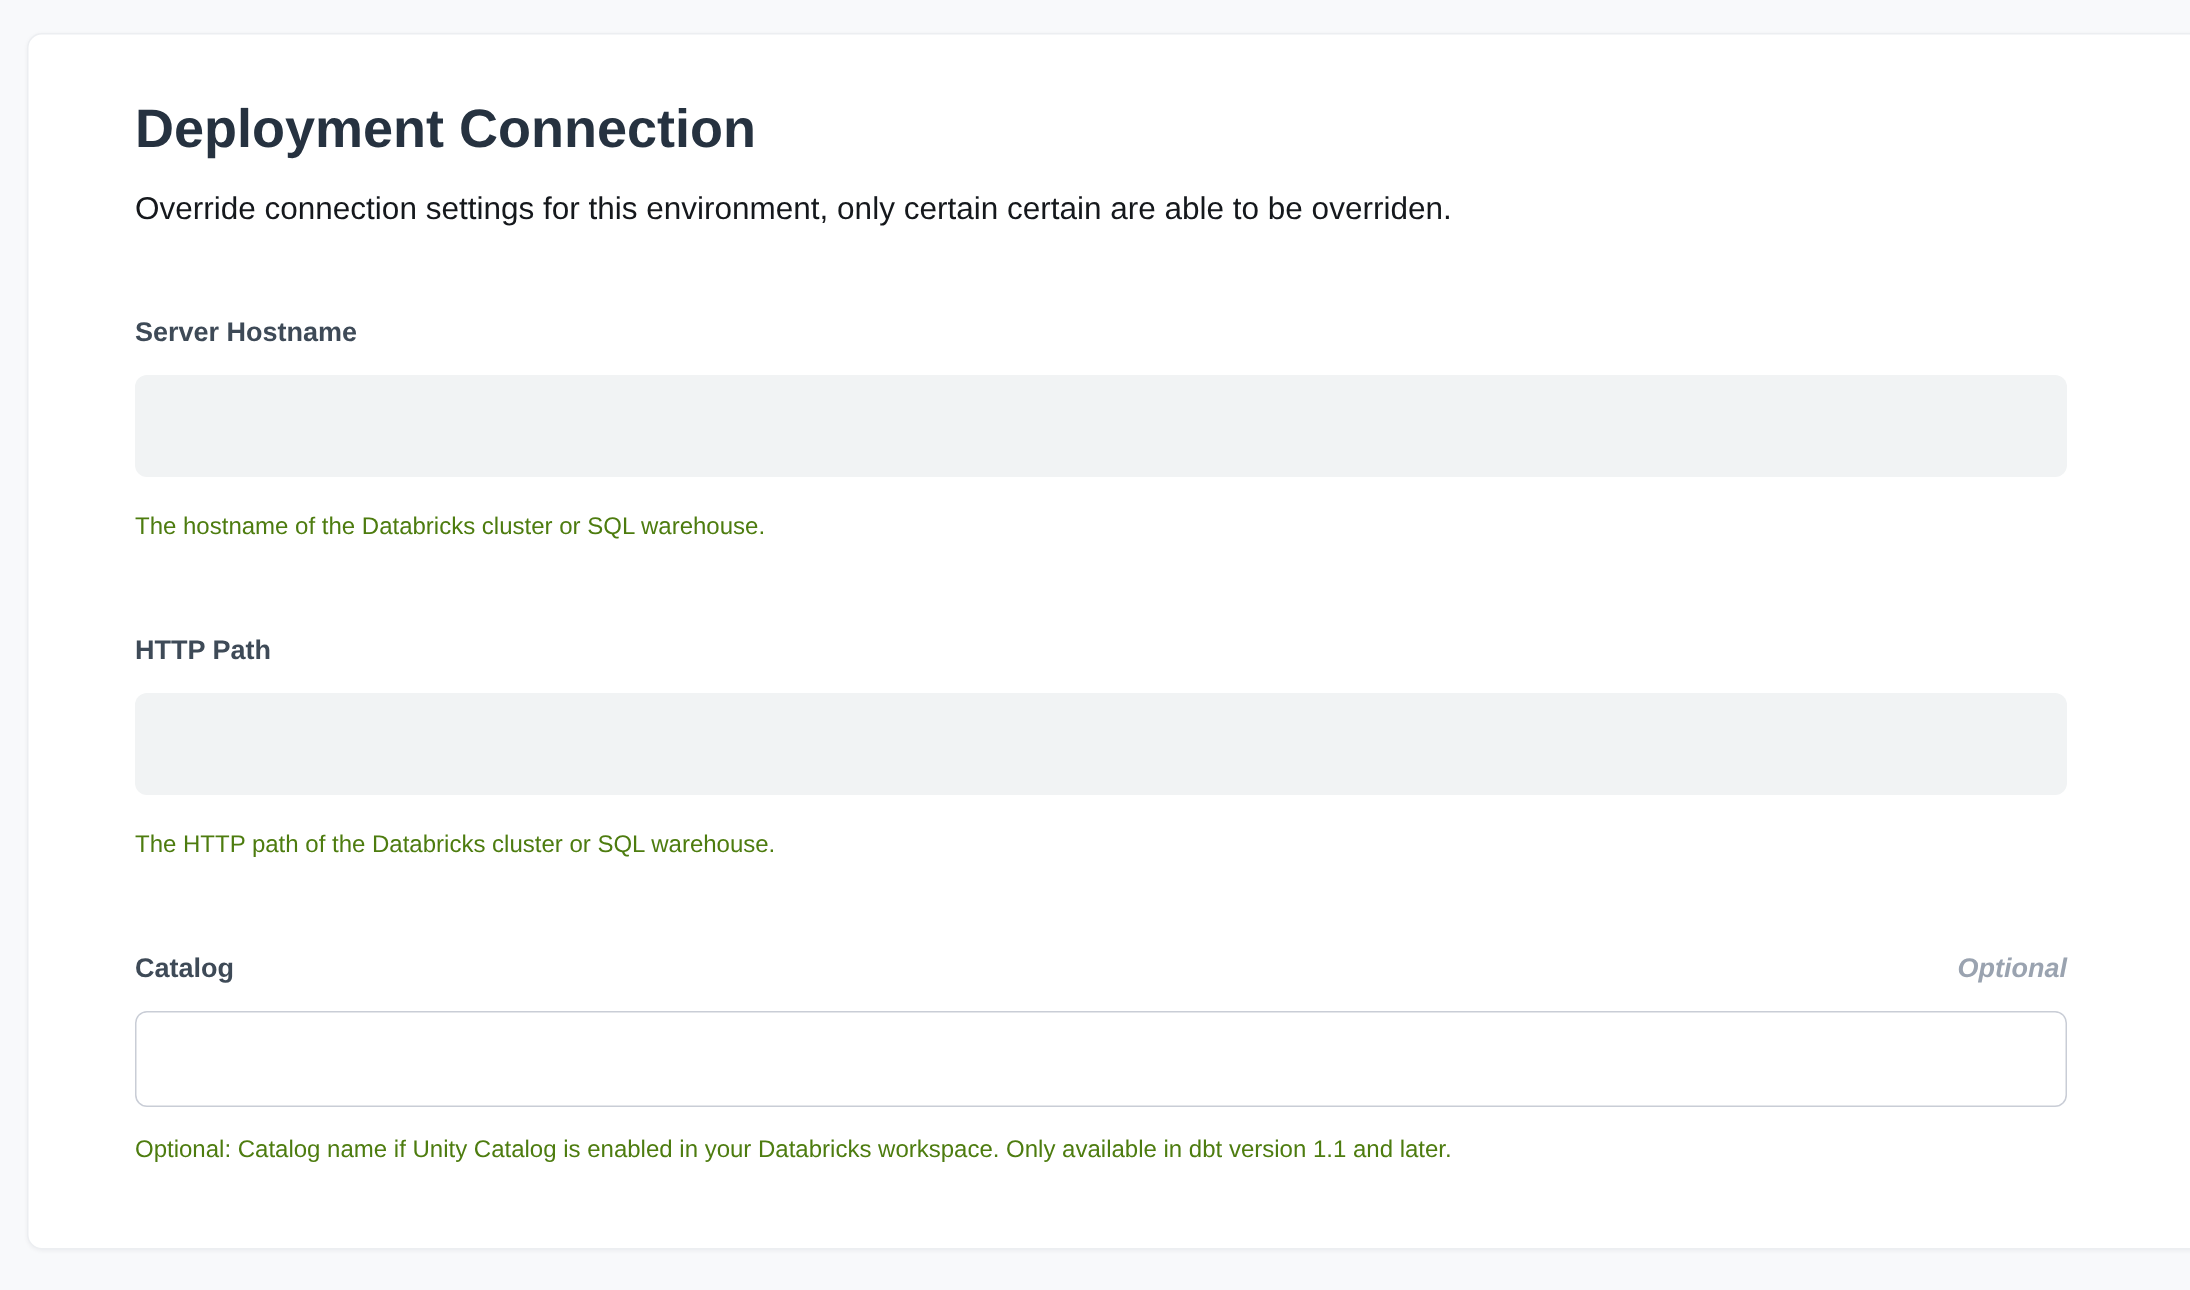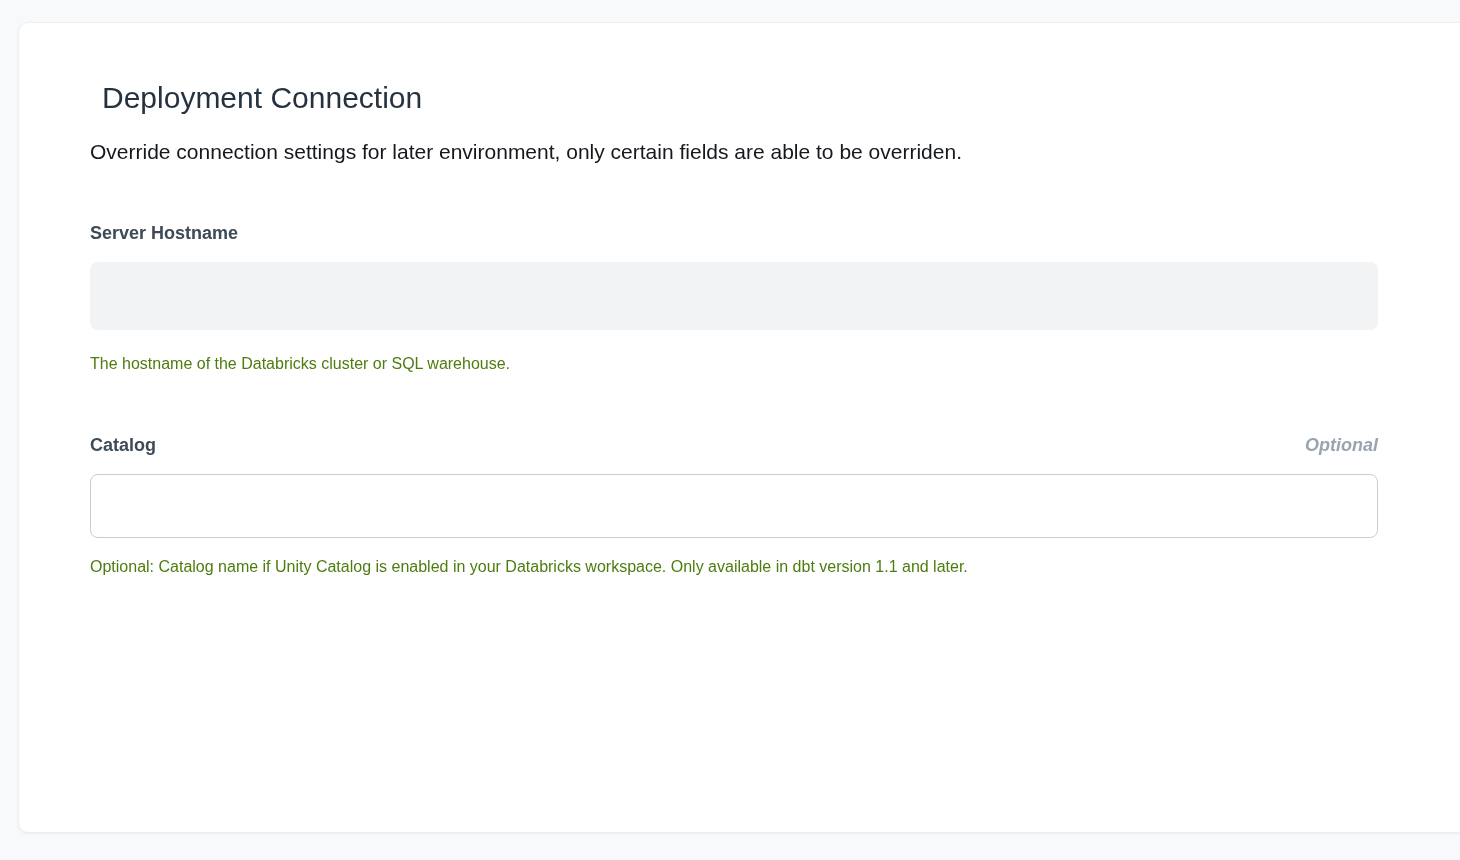--- a/index.html
+++ b/index.html
@@ -26,24 +26,24 @@
     border: 1px solid #eceef1;
     border-radius: 10px;
     box-shadow: 0 1px 3px rgba(16, 24, 40, 0.05);
     box-sizing: border-box;
   }
   .content {
     padding: 45px 0 0 71px;
     width: 1288px;
   }
   h1.title {
-    margin: 12px;
-    font-size: 30px;
+    margin: 0;
+    font-size: 36px;
     line-height: 35px;
-    font-weight: 400;
+    font-weight: 700;
     color: #263240;
     letter-spacing: 0;
   }
   p.subtitle {
     margin: 24px 0 0 0;
     font-size: 21px;
     line-height: 26px;
     font-weight: 400;
     color: #15181c;
   }
@@ -107,30 +107,37 @@
 </style>
 </head>
 <body>
 
 <div class="page">
   <div class="card">
     <div class="content">
 
       <h1 class="title">Deployment Connection</h1>
 
-      <p class="subtitle">Override connection settings for later environment, only certain fields are able to be overriden.</p>
+      <p class="subtitle">Override connection settings for this environment, only certain certain are able to be overriden.</p>
 
       <div class="field">
         <div class="label-row">
           <span class="field-label">Server Hostname</span>
         </div>
         <input type="text" class="text-input is-disabled" disabled="" value="" style="">
         <p class="help">The hostname of the Databricks cluster or SQL warehouse.</p>
       </div>
 
+      <div class="field">
+        <div class="label-row">
+          <span class="field-label">HTTP Path</span>
+        </div>
+        <input type="text" class="text-input is-disabled" disabled="" value="" style="">
+        <p class="help">The HTTP path of the Databricks cluster or SQL warehouse.</p>
+      </div>
 
       <div class="field catalog">
         <div class="label-row">
           <span class="field-label">Catalog</span>
           <span class="optional-badge">Optional</span>
         </div>
         <input type="text" class="text-input is-editable" value="" style="">
         <p class="help">Optional: Catalog name if Unity Catalog is enabled in your Databricks workspace. Only available in dbt version 1.1 and later.</p>
       </div>
 

